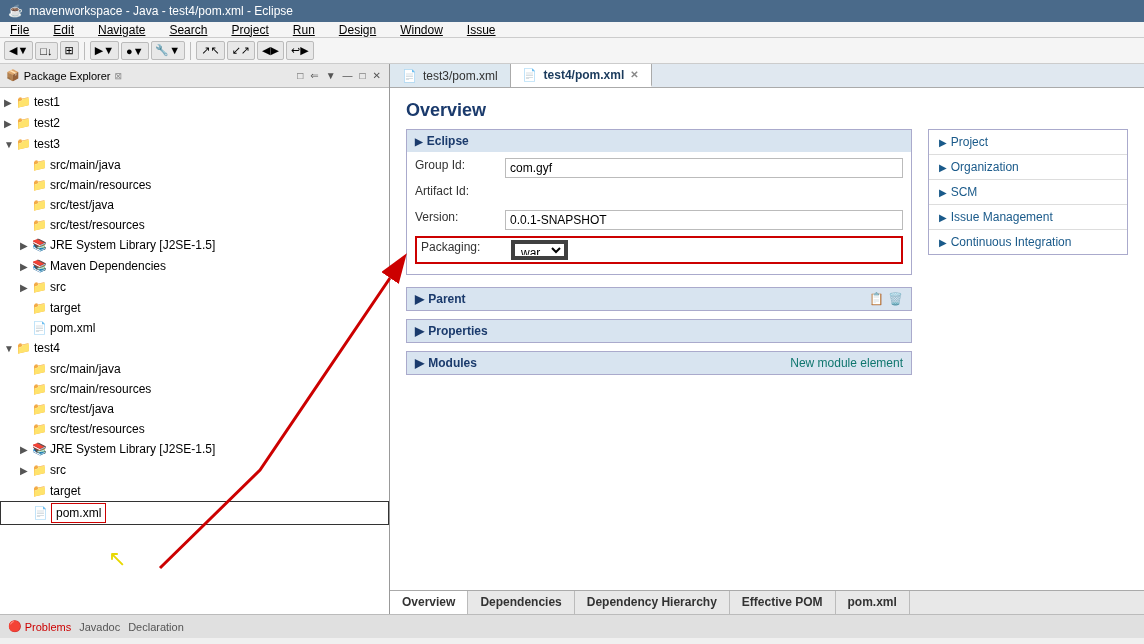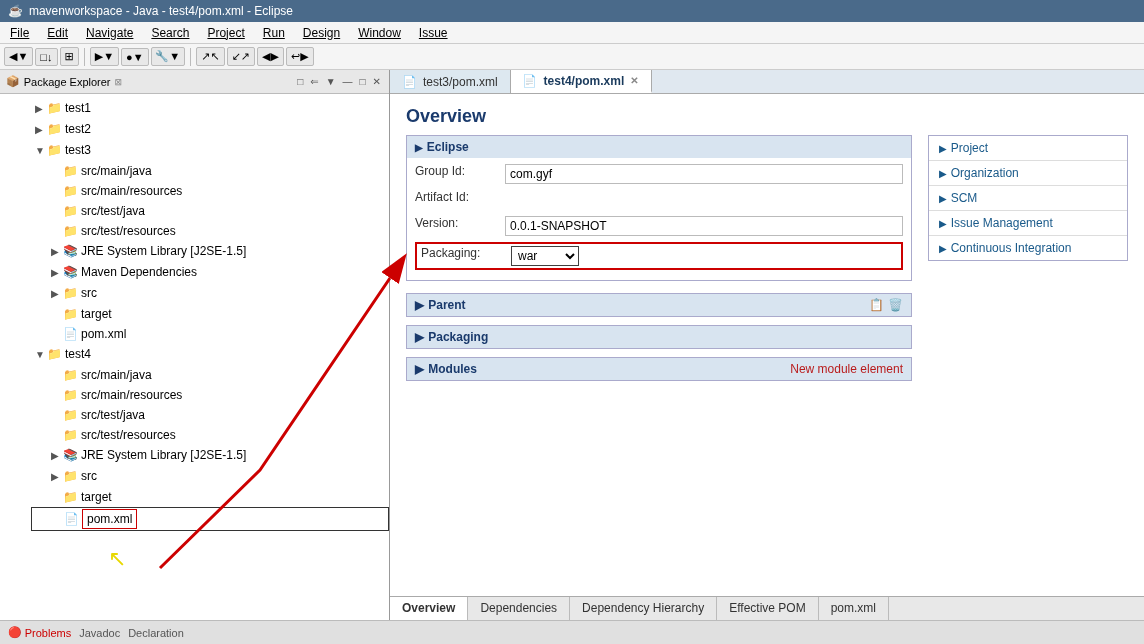--- a/index.html
+++ b/index.html
@@ -16,22 +16,22 @@
       gap: 6px;
       height: 22px;
     }
 
     
     .menu-bar {
       background: #f5f5f5;
       border-bottom: 1px solid #ccc;
       padding: 2px 4px;
       display: flex;
-      gap: 6px;
-      height: 22px;
+      gap: 12px;
+      height: 16px;
       align-items: center;
     }
     .menu-item {
       padding: 2px 6px;
       cursor: pointer;
       font-size: 12px;
       text-decoration: underline;
     }
 
     
@@ -199,26 +199,26 @@
     }
     .form-input {
       flex: 1;
       border: 1px solid #bbb;
       padding: 1px 4px;
       font-size: 12px;
       height: 20px;
       background: white;
     }
     .form-select {
-      border: 1px solid #404040;
+      border: 4px solid #404040;
       padding: 1px 2px;
       font-size: 12px;
       height: 20px;
       background: white;
-      width: 68px;
+      width: 57px;
     }
 
     
     .right-section {
       border: 1px solid #aac;
       margin-bottom: 8px;
     }
     .right-section-item {
       padding: 5px 10px;
       border-bottom: 1px solid #ddd;
@@ -258,20 +258,21 @@
       background: #e8e8e8;
       display: flex;
       height: 24px;
     }
     .bottom-tab {
       padding: 4px 12px;
       font-size: 12px;
       cursor: pointer;
       border-right: 1px solid #bbb;
       color: #333;
+      font-weight: bold;
     }
     .bottom-tab.active {
       background: white;
       font-weight: bold;
     }
 
     
     .status-bar {
       background: #e0e0e0;
       border-top: 1px solid #bbb;
@@ -342,21 +343,21 @@
       <div class="panel-header-icons">
         <span class="panel-icon-btn">□</span>
         <span class="panel-icon-btn">⇐</span>
         <span class="panel-icon-btn">▼</span>
         <span class="panel-icon-btn">—</span>
         <span class="panel-icon-btn">□</span>
         <span class="panel-icon-btn">✕</span>
       </div>
     </div>
 
-    <div class="tree-view" style="position:relative;margin-left:31px;">
+    <div class="tree-view" style="position:relative;">
 
     <div class="tree-item"><span class="tree-indent" style="width: 4px; display: inline-block;"></span><span class="tree-toggle">▶</span><span class="tree-icon">📁</span><span class="tree-label">test1</span></div>
         <div class="tree-item"><span class="tree-indent" style="width: 4px; display: inline-block;"></span><span class="tree-toggle">▶</span><span class="tree-icon">📁</span><span class="tree-label">test2</span></div>
         <div class="tree-item"><span class="tree-indent" style="width: 4px; display: inline-block;"></span><span class="tree-toggle">▼</span><span class="tree-icon">📁</span><span class="tree-label">test3</span></div>
         <div class="tree-item"><span class="tree-indent" style="width: 20px; display: inline-block;"></span><span class="tree-toggle"></span><span class="tree-icon">📁</span><span class="tree-label">src/main/java</span></div>
         <div class="tree-item"><span class="tree-indent" style="width: 20px; display: inline-block;"></span><span class="tree-toggle"></span><span class="tree-icon">📁</span><span class="tree-label">src/main/resources</span></div>
         <div class="tree-item"><span class="tree-indent" style="width: 20px; display: inline-block;"></span><span class="tree-toggle"></span><span class="tree-icon">📁</span><span class="tree-label">src/test/java</span></div>
         <div class="tree-item"><span class="tree-indent" style="width: 20px; display: inline-block;"></span><span class="tree-toggle"></span><span class="tree-icon">📁</span><span class="tree-label">src/test/resources</span></div>
         <div class="tree-item"><span class="tree-indent" style="width: 20px; display: inline-block;"></span><span class="tree-toggle">▶</span><span class="tree-icon">📚</span><span class="tree-label">JRE System Library [J2SE-1.5]</span></div>
         <div class="tree-item"><span class="tree-indent" style="width: 20px; display: inline-block;"></span><span class="tree-toggle">▶</span><span class="tree-icon">📚</span><span class="tree-label">Maven Dependencies</span></div>
@@ -437,32 +438,32 @@
                 <span>📋</span>
                 <span>🗑️</span>
               </div>
             </div>
           </div>
 
           <div class="collapsible-section">
             <div class="collapsible-header">
               <div class="collapsible-header-left">
                 <span>▶</span>
-                <span>Packaging</span>
+                <span>Properties</span>
               </div>
             </div>
           </div>
 
           <div class="collapsible-section">
             <div class="collapsible-header">
               <div class="collapsible-header-left">
                 <span>▶</span>
                 <span>Modules</span>
               </div>
-              <span class="modules-placeholder" style="padding:0; font-size:12px; color:#b91c1c; font-weight:normal;">New module element</span>
+              <span class="modules-placeholder" style="padding:0; font-size:12px; color:#0f766e; font-weight:normal;">New module element</span>
             </div>
           </div>
 
         </div>
 
         <div class="overview-right">
           <div class="right-section">
             <div class="right-section-item">
               <span class="right-arrow">▶</span>
               <span>Project</span>

